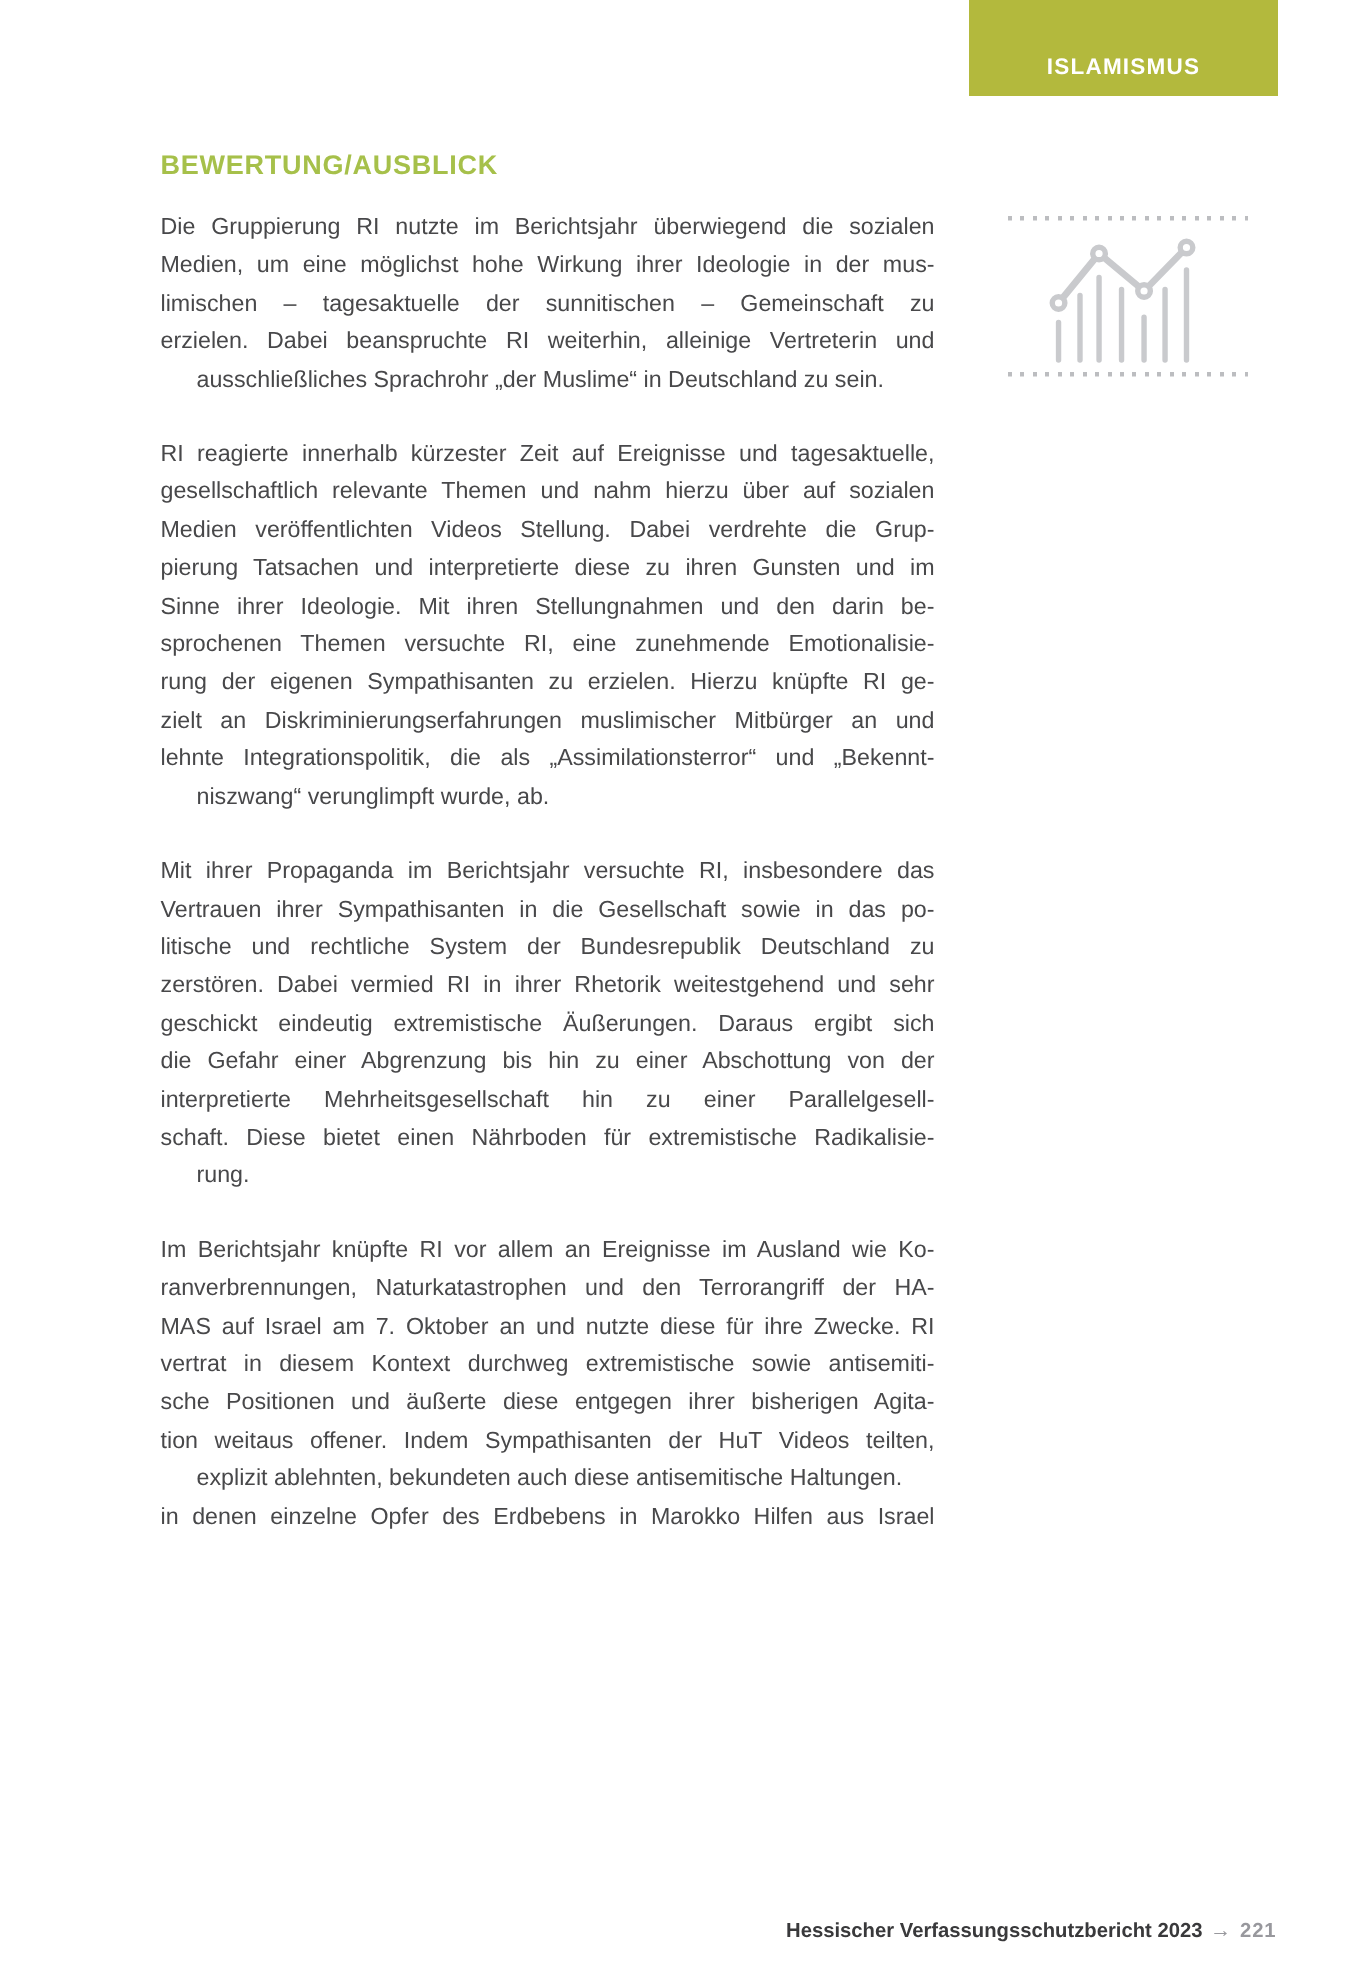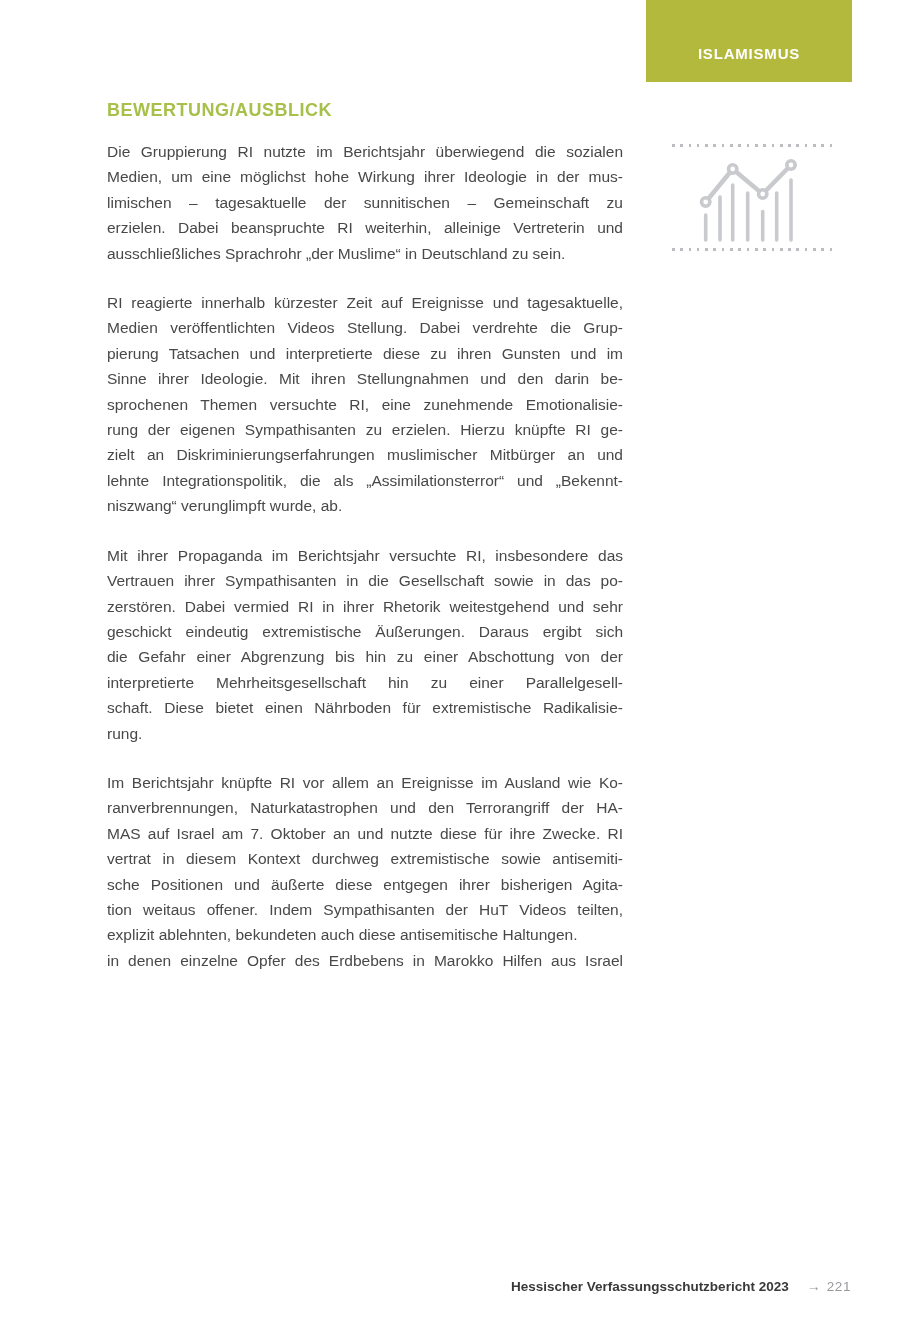--- a/index.html
+++ b/index.html
@@ -11,21 +11,21 @@
     --footer-dark:#39393b;
     --footer-muted:#98989d;
   }
   *{margin:0;padding:0;box-sizing:border-box;}
   html,body{background:#ffffff;}
   body{font-family:"Liberation Sans", sans-serif;}
   .page{position:relative;width:900px;height:1323px;background:#ffffff;overflow:hidden;}
 
   
   .section-tab{
-    position:absolute;left:646px;top:0;width:206px;height:82px;
+    position:absolute;left:646px;top:0;width:206px;height:64px;
     background:var(--tab-green);
     display:flex;align-items:center;justify-content:center;padding-top:24px;
   }
   .section-tab .tab-label{
     color:#ffffff;font-weight:bold;font-size:15px;letter-spacing:0.8px;
   }
 
   
   .heading{
     position:absolute;left:107px;top:100px;
@@ -37,45 +37,45 @@
   .article{
     position:absolute;left:107px;top:139px;width:516px;
     color:var(--body-text);font-size:15.5px;
   }
   .para{margin-bottom:24px;}
   .line{
     line-height:25.4px;
     text-align:justify;
     text-align-last:justify;
   }
-  .line.final{text-align-last:left;}
+  .line.final{text-align-last:left;margin-left:24px;}
 
   
   .chart-decoration{position:absolute;left:672px;top:144px;width:166px;}
   .dots{
     height:3px;width:166px;
     background-image:repeating-linear-gradient(to right,
       var(--dots-gray) 0px, var(--dots-gray) 2.6px,
       transparent 2.6px, transparent 8.3px);
   }
   .chart-decoration svg{display:block;}
 
   
   .footer{
     position:absolute;top:1278px;right:49px;
-    display:flex;align-items:baseline;gap:18px;
+    display:flex;align-items:baseline;gap:5px;
   }
   .footer .source{
     font-size:13.5px;font-weight:bold;color:var(--footer-dark);
   }
   .footer .pageref{
     display:flex;align-items:baseline;gap:6px;color:var(--footer-muted);
   }
   .footer .arrow{font-size:14px;}
-  .footer .pagenum{font-size:13.5px;font-weight:normal;letter-spacing:0.6px;}
+  .footer .pagenum{font-size:13.5px;font-weight:bold;letter-spacing:0.6px;}
 </style>
 </head>
 <body>
 
 <div class="page">
 
   <div class="section-tab">
     <span class="tab-label">ISLAMISMUS</span>
   </div>
 
@@ -85,32 +85,34 @@
     <div>
         <div class="para">
           <div class="line">Die Gruppierung RI nutzte im Berichtsjahr überwiegend die sozialen</div>
           <div class="line">Medien, um eine möglichst hohe Wirkung ihrer Ideologie in der mus-</div>
           <div class="line">limischen – tagesaktuelle der sunnitischen – Gemeinschaft zu</div>
           <div class="line">erzielen. Dabei beanspruchte RI weiterhin, alleinige Vertreterin und</div>
           <div class="line final">ausschließliches Sprachrohr „der Muslime“ in Deutschland zu sein.</div>
         </div>
         <div class="para">
           <div class="line">RI reagierte innerhalb kürzester Zeit auf Ereignisse und tagesaktuelle,</div>
+          <div class="line">gesellschaftlich relevante Themen und nahm hierzu über auf sozialen</div>
           <div class="line">Medien veröffentlichten Videos Stellung. Dabei verdrehte die Grup-</div>
           <div class="line">pierung Tatsachen und interpretierte diese zu ihren Gunsten und im</div>
           <div class="line">Sinne ihrer Ideologie. Mit ihren Stellungnahmen und den darin be-</div>
           <div class="line">sprochenen Themen versuchte RI, eine zunehmende Emotionalisie-</div>
           <div class="line">rung der eigenen Sympathisanten zu erzielen. Hierzu knüpfte RI ge-</div>
           <div class="line">zielt an Diskriminierungserfahrungen muslimischer Mitbürger an und</div>
           <div class="line">lehnte Integrationspolitik, die als „Assimilationsterror“ und „Bekennt-</div>
           <div class="line final">niszwang“ verunglimpft wurde, ab.</div>
         </div>
         <div class="para">
           <div class="line">Mit ihrer Propaganda im Berichtsjahr versuchte RI, insbesondere das</div>
           <div class="line">Vertrauen ihrer Sympathisanten in die Gesellschaft sowie in das po-</div>
+          <div class="line">litische und rechtliche System der Bundesrepublik Deutschland zu</div>
           <div class="line">zerstören. Dabei vermied RI in ihrer Rhetorik weitestgehend und sehr</div>
           <div class="line">geschickt eindeutig extremistische Äußerungen. Daraus ergibt sich</div>
           <div class="line">die Gefahr einer Abgrenzung bis hin zu einer Abschottung von der</div>
           <div class="line">interpretierte Mehrheitsgesellschaft hin zu einer Parallelgesell-</div>
           <div class="line">schaft. Diese bietet einen Nährboden für extremistische Radikalisie-</div>
           <div class="line final">rung.</div>
         </div>
         <div class="para">
           <div class="line">Im Berichtsjahr knüpfte RI vor allem an Ereignisse im Ausland wie Ko-</div>
           <div class="line">ranverbrennungen, Naturkatastrophen und den Terrorangriff der HA-</div>

